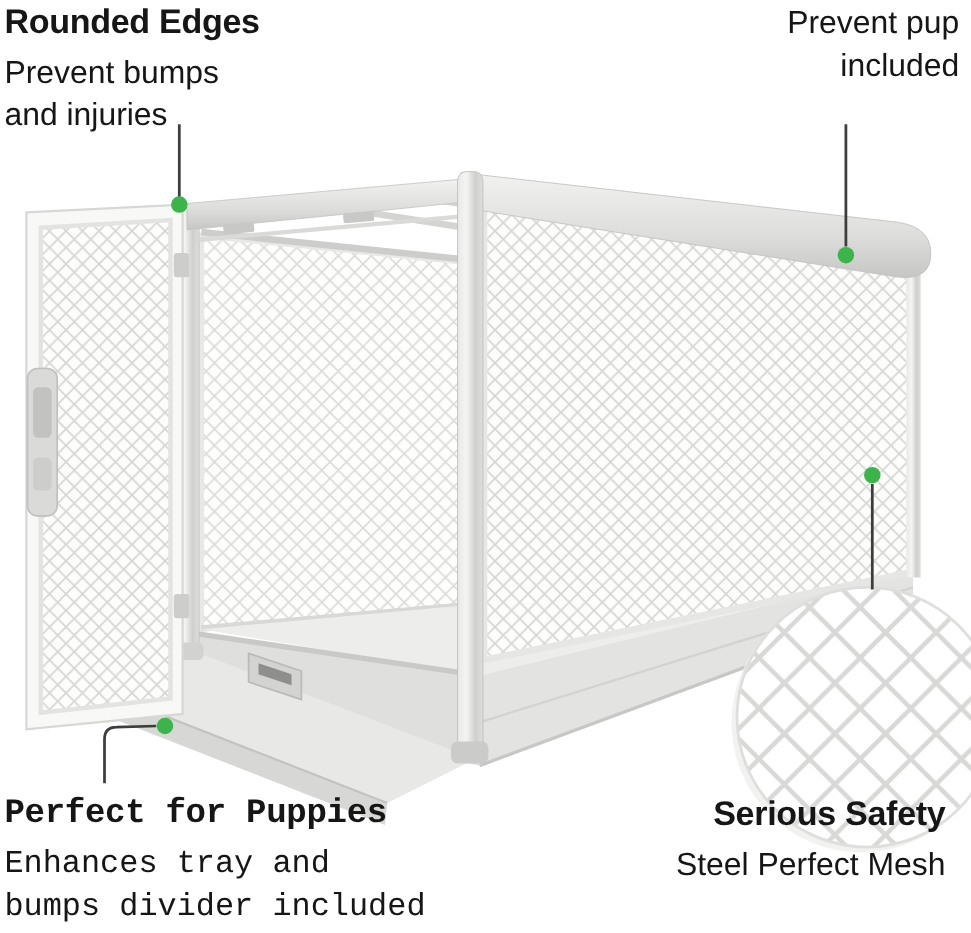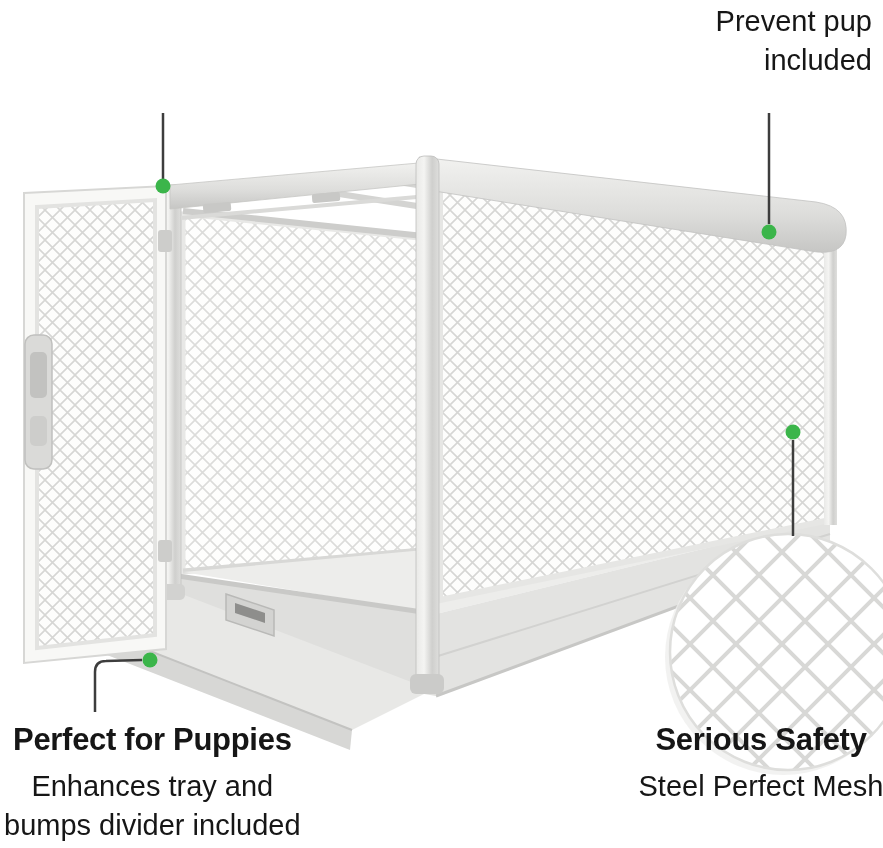--- a/index.html
+++ b/index.html
@@ -20,22 +20,22 @@
     margin-bottom:9px;
     white-space:nowrap;
   }
   .callout-line{
     font-size:29px;
     line-height:39px;
     white-space:nowrap;
   }
   .callout-tl{left:4px;top:2px;text-align:left;}
   .callout-tr{right:11px;top:2px;text-align:right;}
-  .callout-bl{left:4px;top:722px;text-align:center;}
-  .callout-br{left:761px;top:722px;transform:translateX(-50%);text-align:center;}
+  .callout-bl{left:4px;top:722px;text-align:left;font-family:Liberation Mono, monospace;}
+  .callout-br{left:737px;top:722px;transform:translateX(-50%);text-align:right;}
 </style>
 </head>
 <body>
 
 <div class="canvas">
 
   <svg class="scene" viewBox="0 0 883 848">
     <defs>
       <linearGradient id="postGrad" x1="0" y1="0" x2="1" y2="0">
         <stop offset="0" stop-color="#e9e9e7"></stop>
@@ -165,20 +165,25 @@
     </g>
 
     <g>
       <circle cx="163" cy="186" r="7.5" fill="#3bb54a"></circle>
       <circle cx="769" cy="232" r="7.5" fill="#3bb54a"></circle>
       <circle cx="150" cy="660" r="7.5" fill="#3bb54a"></circle>
       <circle cx="793" cy="432" r="7.5" fill="#3bb54a"></circle>
     </g>
   </svg>
 
+  <div class="callout callout-tl">
+    <div class="callout-title">Rounded Edges</div>
+    <div class="callout-line">Prevent bumps</div>
+    <div class="callout-line">and injuries</div>
+  </div>
 
   <div class="callout callout-tr">
     <div class="callout-line">Prevent pup</div>
     <div class="callout-line">included</div>
   </div>
 
   <div class="callout callout-bl">
     <div class="callout-title">Perfect for Puppies</div>
     <div class="callout-line">Enhances tray and</div>
     <div class="callout-line">bumps divider included</div>

